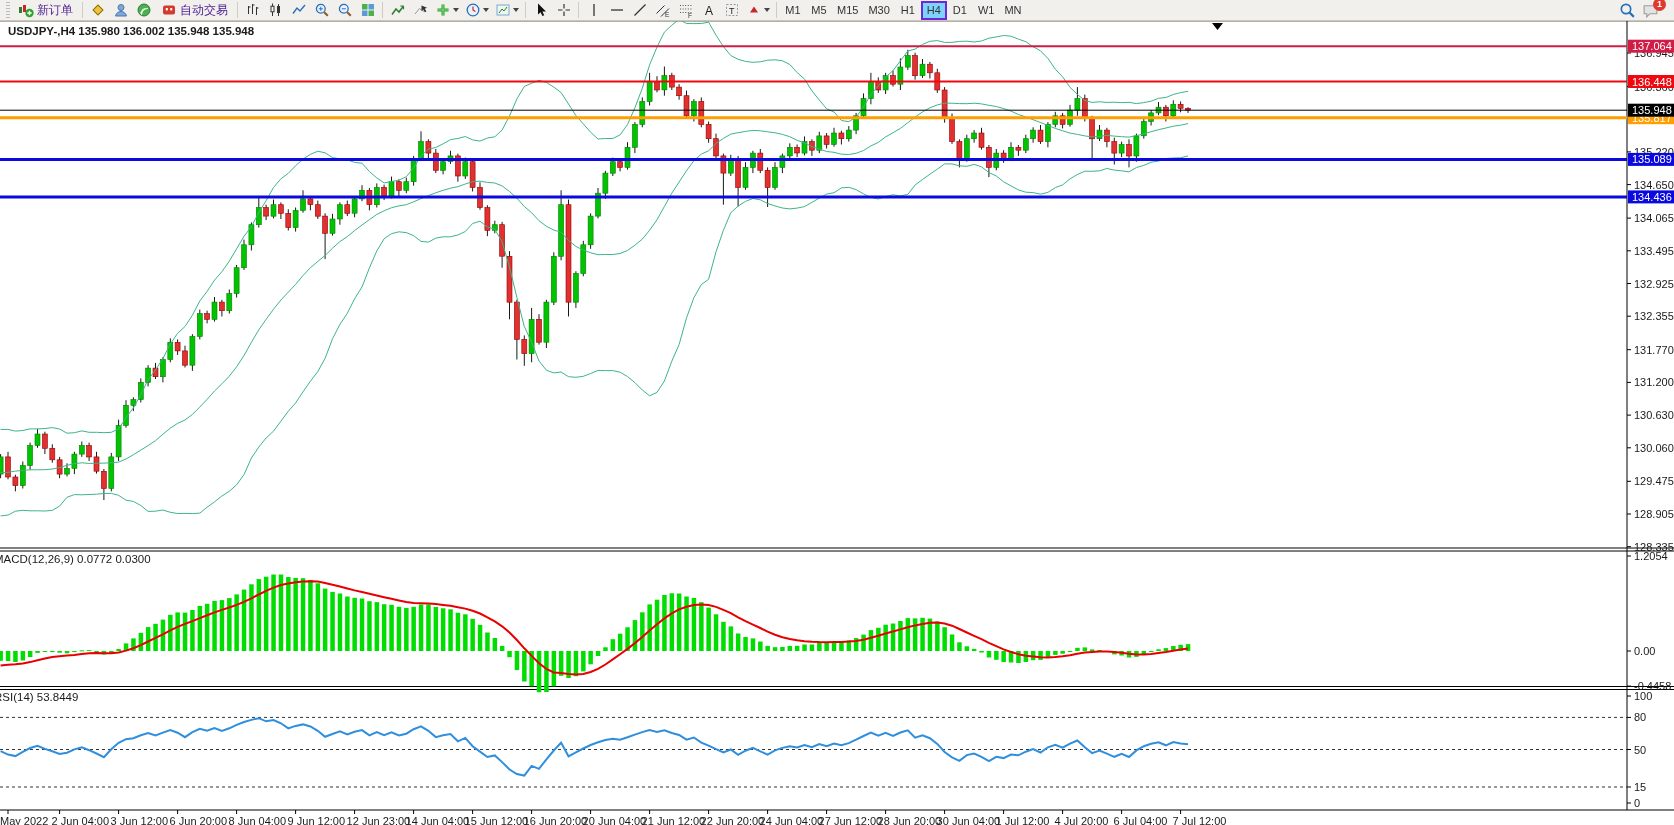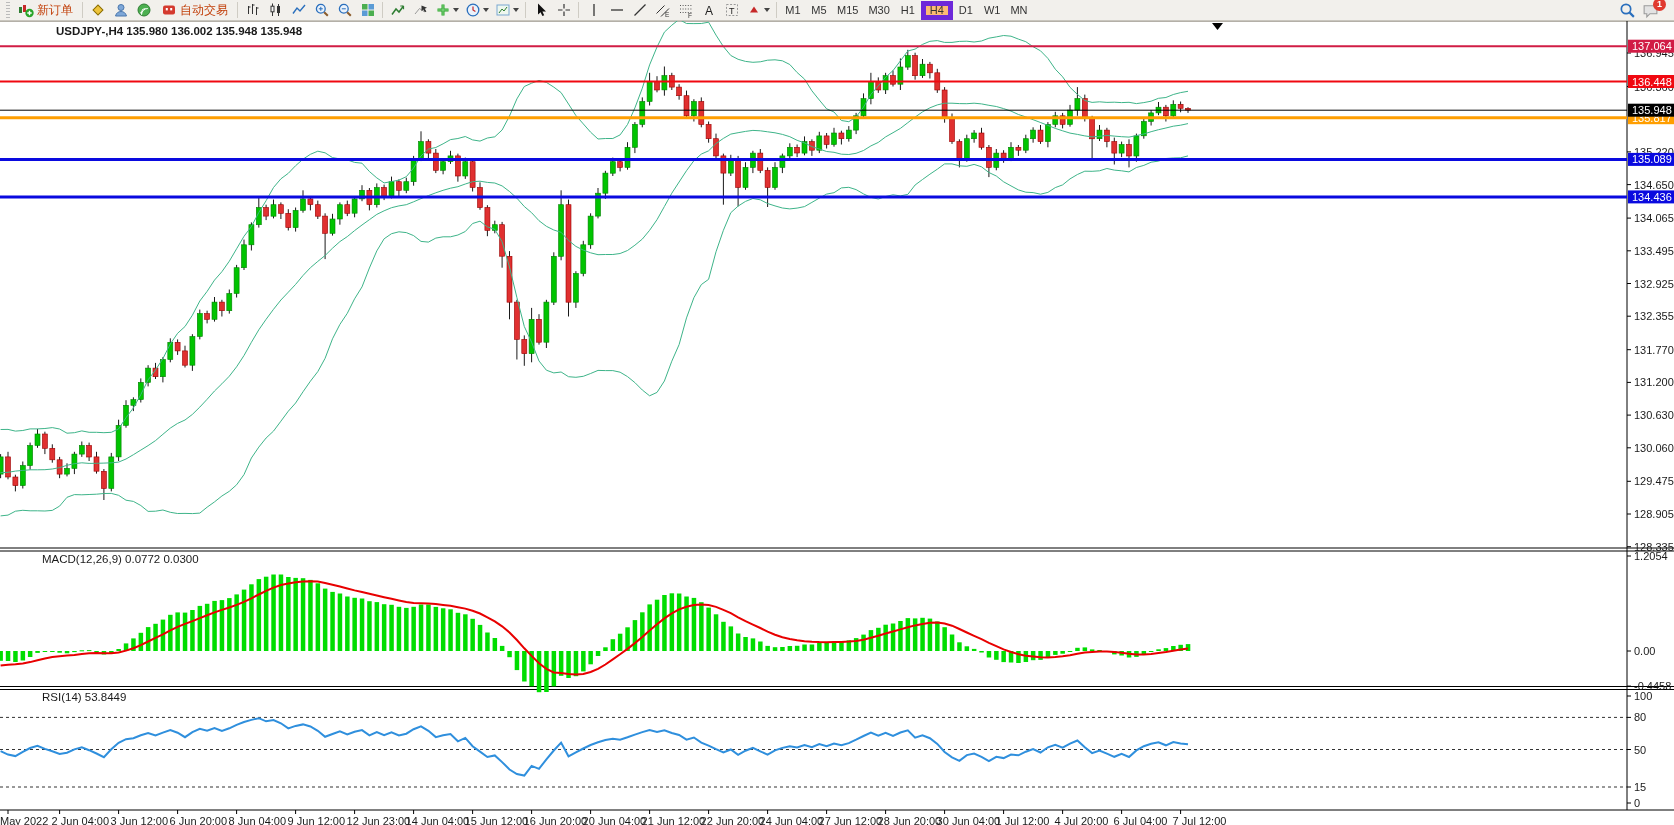--- a/index.html
+++ b/index.html
@@ -6,37 +6,37 @@
   *{box-sizing:border-box;}
   .app{position:relative;width:1674px;height:825px;overflow:hidden;
        font-family:"Liberation Sans",sans-serif;background:#fff;}
   
   .toolbar{position:absolute;left:0;top:0;width:1674px;height:21px;
            background:#f2f0ec;border-bottom:1px solid #c9c6be;
            display:flex;align-items:center;padding:0 4px;z-index:10;}
   .tb-btn{height:19px;min-width:23px;display:flex;align-items:center;justify-content:center;
           padding:0 2px;border:1px solid transparent;background:transparent;cursor:default;}
   .tb-btn svg{display:block;}
-  .tb-btn.labelled{padding:0 5px;gap:3px;font-size:12px;color:#c2410c;}
+  .tb-btn.labelled{padding:0 5px;gap:3px;font-size:12px;color:#4c1d95;}
   .tb-btn.tf{font-size:11px;color:#333;min-width:26px;padding:0 4px;text-align:right;}
-  .tb-btn.tf.active{background:#fdba74;border:5px solid #6d28d9;}
+  .tb-btn.tf.active{background:#7dd3fc;border:2px solid #6d28d9;}
   .tb-sep{width:1px;height:16px;background:#cfccc4;margin:0 3px;flex:0 0 auto;}
   .tb-grip{width:4px;height:16px;margin:0 2px;flex:0 0 auto;
            background:repeating-linear-gradient(#bbb 0 1px,transparent 1px 3px);}
   .caret{width:0;height:0;border-left:3px solid transparent;border-right:3px solid transparent;
          border-top:4px solid #444;margin-left:2px;}
   .tb-right{margin-left:auto;display:flex;align-items:center;padding-right:8px;}
   .badge-wrap{position:relative;}
   .badge{position:absolute;top:-4px;right:-5px;width:13px;height:13px;border-radius:50%;
          background:#e03a2f;color:#fff;font-size:9px;font-weight:bold;line-height:13px;
          text-align:center;}
   
   .chart-area{position:absolute;left:0;top:0;width:1674px;height:825px;}
   svg text{font-family:"Liberation Sans",sans-serif;}
-  .overlay-label{position:absolute;font-size:11.5px;color:#1a1a1a;white-space:nowrap;z-index:5;margin-left:48px;}
+  .overlay-label{position:absolute;font-size:11.5px;color:#1a1a1a;white-space:nowrap;z-index:5;}
 </style>
 </head>
 <body>
 
 <div class="app">
 
   <div class="chart-area">
     <svg id="chart" width="1674" height="825">
         <rect x="0" y="0" width="1674" height="825" fill="#fff"></rect>
         <g>

